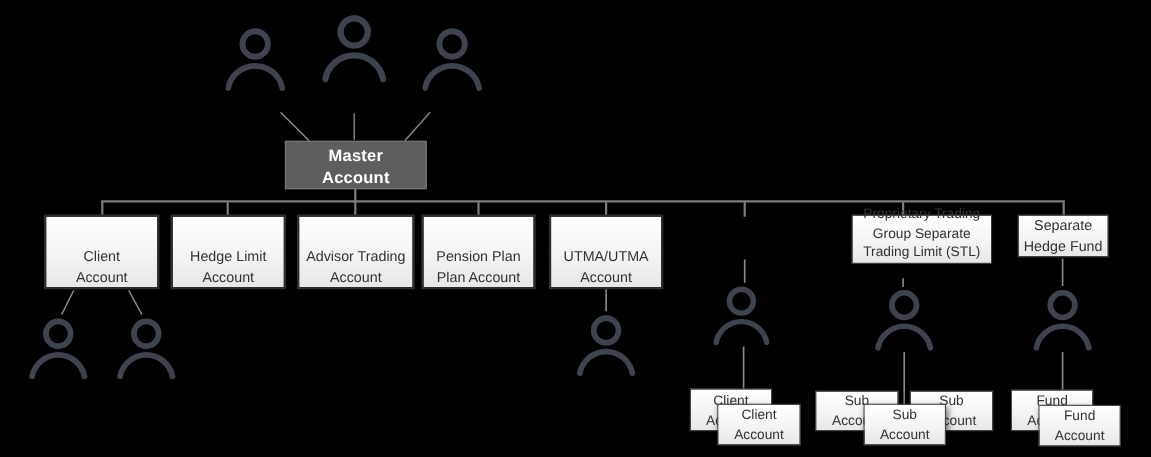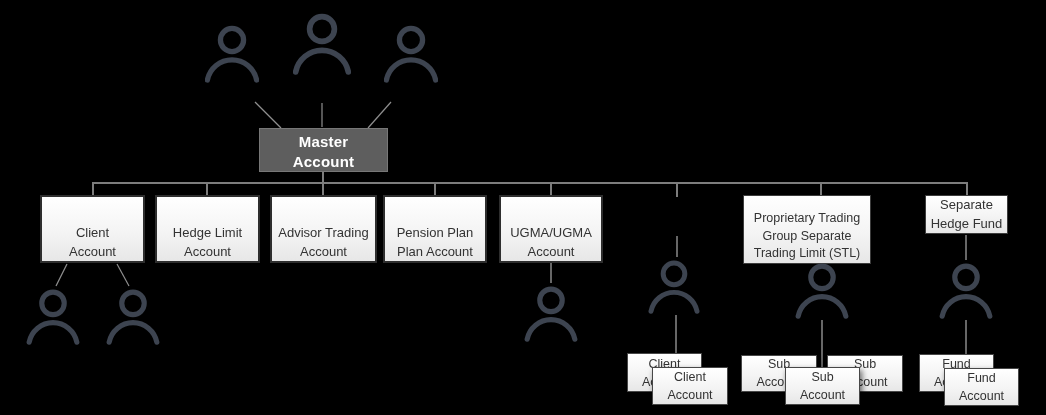--- a/index.html
+++ b/index.html
@@ -92,23 +92,23 @@
   <div class="node" style="left:155px;top:195px;width:105px;height:68px">
     <span class="lbl" style="max-width:80px">Hedge Limit Account</span>
   </div>
   <div class="node" style="left:270px;top:195px;width:107px;height:68px">
     <span class="lbl" style="max-width:96px">Advisor Trading Account</span>
   </div>
   <div class="node" style="left:383px;top:195px;width:104px;height:68px">
     <span class="lbl" style="max-width:88px">Pension Plan Plan Account</span>
   </div>
   <div class="node" style="left:499px;top:195px;width:104px;height:68px">
-    <span class="lbl" style="max-width:90px">UGMA/UGMA Account</span>
+    <span class="lbl" style="max-width:90px">UTMA/UTMA Account</span>
   </div>
-  <div class="node mid" style="left:743px;top:195px;width:128px;height:69px;font-size:12.5px">
+  <div class="node mid" style="left:774px;top:195px;width:128px;height:45px;font-size:12.5px">
     <span class="lbl" style="max-width:122px">Proprietary Trading Group Separate Trading Limit (STL)</span>
   </div>
   <div class="node mid" style="left:925px;top:195px;width:83px;height:39px">
     <span class="lbl" style="max-width:74px">Separate Hedge Fund</span>
   </div>
 
   <div class="person" style="left:26px;top:287px;width:54px;height:58px">
     <svg viewBox="0 0 56 62" width="54" height="58" fill="none" stroke="#3d4450" stroke-width="5.5" stroke-linecap="round">
       <circle cx="28" cy="17.5" r="12"></circle>
         <path d="M2.5,59 A26,26 0 0 1 53.5,59"></path>

